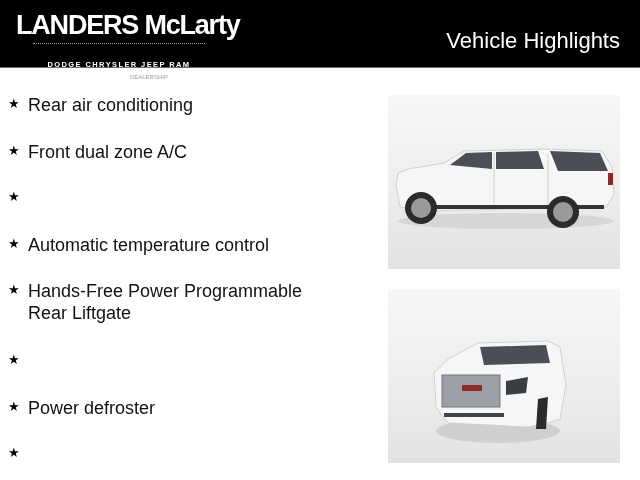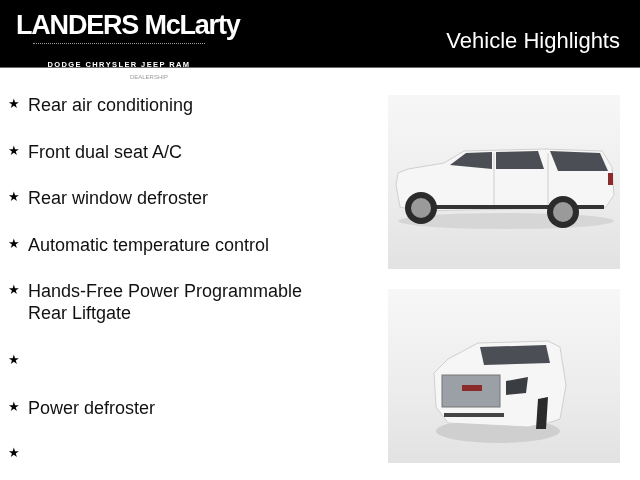--- a/index.html
+++ b/index.html
@@ -58,22 +58,22 @@
     <div class="logo-main">LANDERS McLarty</div>
     <div class="logo-dots"></div>
     <div class="logo-brands">DODGE CHRYSLER JEEP RAM</div>
     <div class="logo-tag"><span>A FRANK WILLIAMS</span> <span class="light">DEALERSHIP</span></div>
   </div>
   <div class="header-title">Vehicle Highlights</div>
 </div>
 
 <ul class="features">
   <li class="feature"><span class="star">★</span><span>Rear air conditioning</span></li>
-  <li class="feature"><span class="star">★</span><span>Front dual seat A/C</span></li>
-  <li class="feature"><span class="star">★</span><span>Rear window defroster</span></li>
+  <li class="feature"><span class="star">★</span><span>Front dual zone A/C</span></li>
+  <li class="feature"><span class="star">★</span></li>
   <li class="feature"><span class="star">★</span><span>Automatic temperature control</span></li>
   <li class="feature tall" style="width:320px"><span class="star">★</span><span>Hands-Free Power Programmable Rear Liftgate</span></li>
   <li class="feature"><span class="star">★</span></li>
   <li class="feature"><span class="star">★</span><span>Power defroster</span></li>
   <li class="feature"><span class="star">★</span></li>
 </ul>
 
 <div class="photo photo-1" title="White GMC Yukon XL side profile view">
   <svg width="232" height="174" viewBox="0 0 232 174">
     <ellipse cx="118" cy="126" rx="108" ry="8" fill="#d6d6d6"></ellipse>

